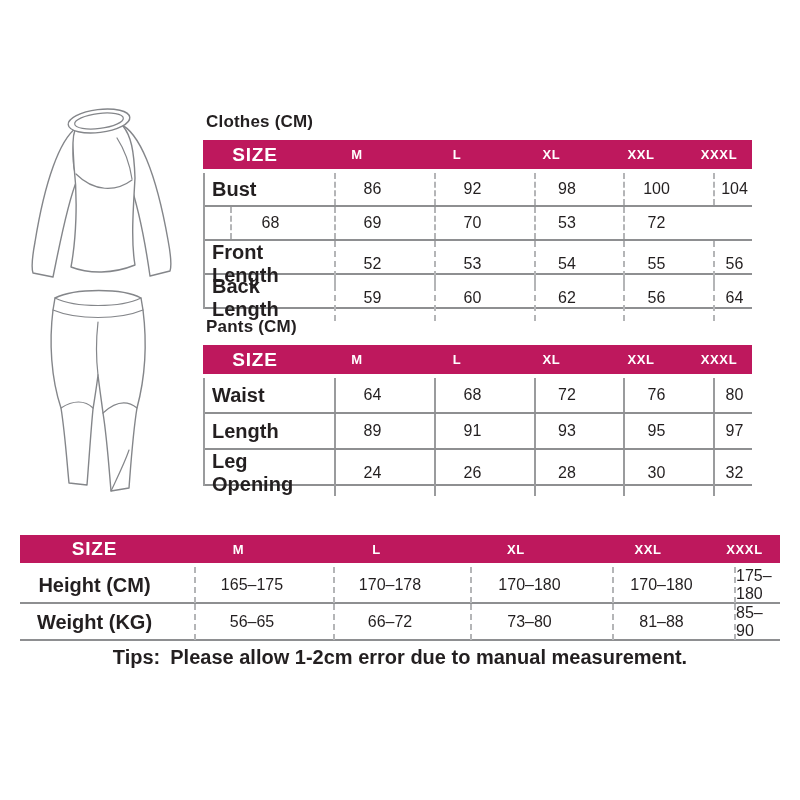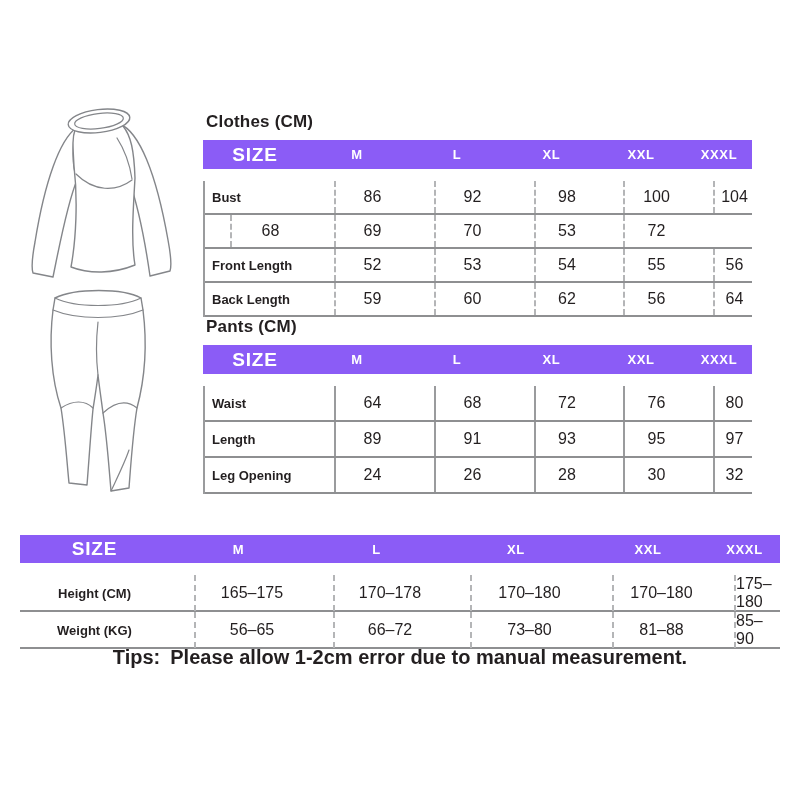--- a/index.html
+++ b/index.html
@@ -10,35 +10,35 @@
   .illus{position:absolute;}
   .illus svg{display:block;}
   .lineart{fill:#ffffff;stroke:#84868a;stroke-width:1.4;stroke-linejoin:round;}
   .seam{fill:none;stroke:#84868a;stroke-width:1.2;stroke-linecap:round;}
 
   
   .sec{position:absolute;}
   .sec-title{font-size:17px;font-weight:bold;margin:0 0 8px 3px;letter-spacing:0.2px;}
 
   
-  .tbl-header{display:grid;align-items:center;background:#8b5cf6;color:#fff;height:29px;margin-bottom:12px;}
+  .tbl-header{display:grid;align-items:center;background:#be185d;color:#fff;height:29px;margin-bottom:4px;}
   .tbl-header .hcell{text-align:center;font-weight:bold;font-size:13px;letter-spacing:0.6px;}
   .tbl-header .hcell.hsize{font-size:19px;letter-spacing:0.8px;}
   .rows{border-left:2px solid #9a9b9d;}
   .rows.no-left{border-left:none;}
   .trow{display:grid;align-items:stretch;border-bottom:2px solid #8e8f91;}
-  .trow .lab{display:flex;align-items:center;font-weight:bold;font-size:13px;padding-left:7px;}
+  .trow .lab{display:flex;align-items:center;font-weight:bold;font-size:20px;padding-left:7px;}
   .trow .lab.center{justify-content:center;padding-left:0;}
   .trow .val{display:flex;align-items:center;justify-content:center;font-size:16px;margin-left:25px;}
   .dashed .val{border-left:2px dashed #b4b5b7;}
   .solidv .val{border-left:2px solid #9a9b9d;}
   .cols-a{grid-template-columns:104px 100px 100px 89px 90px 66px;}
   .cols-b{grid-template-columns:149px 139px 137px 142px 122px 71px;}
   .h32 .trow{height:32px;}
-  .h34 .trow{height:34px;text-align:right;}
+  .h34 .trow{height:34px;}
   .h35 .trow{height:35px;}
 
   
   .tips{position:absolute;left:0;top:646;width:800px;text-align:center;font-size:20px;font-weight:bold;top:646px;}
   .tips .tips-label{margin-right:10px;}
 </style>
 </head>
 <body>
 
 <div class="page">

